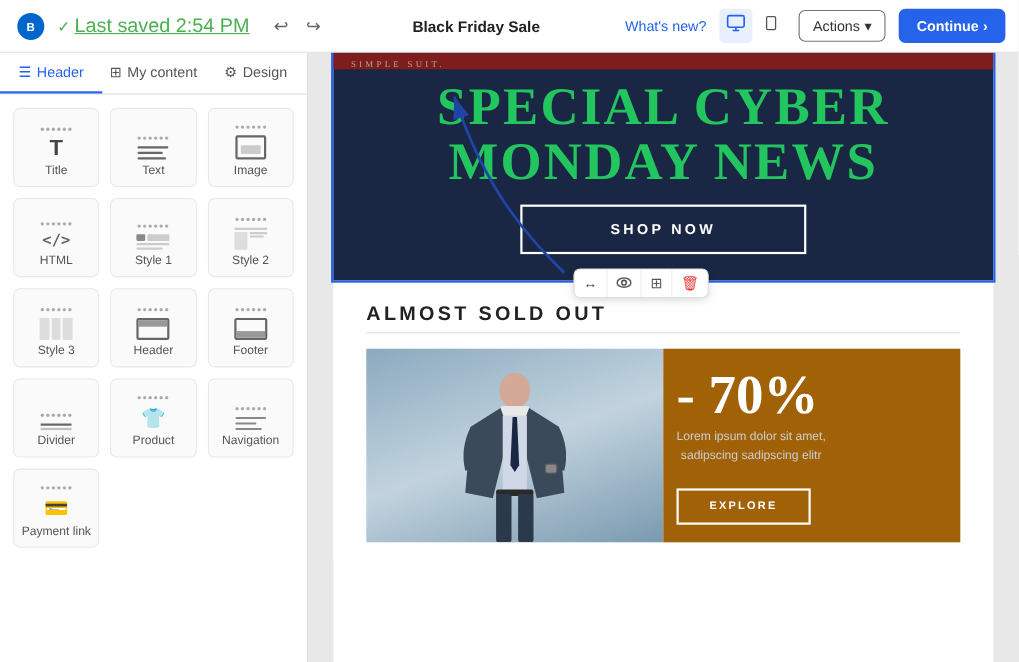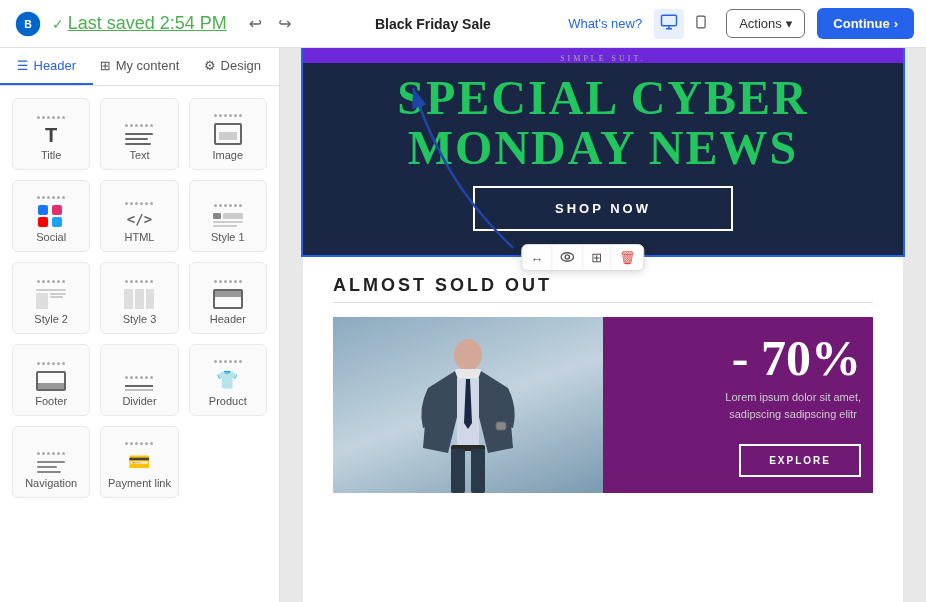--- a/index.html
+++ b/index.html
@@ -176,37 +176,20 @@
               <span></span>
               <span></span>
               <span></span>
               <span></span>
             </div>
           <div class="icon-image"></div>
           <span class="widget-label">Image</span>
         </div>
 
 
-        <div class="widget-item">
-          <div class="widget-dots">
-              <span></span>
-              <span></span>
-              <span></span>
-              <span></span>
-              <span></span>
-              <span></span>
-            </div>
-          <div class="icon-social">
-            <span style="background:#1877f2;border-radius:2px;width:10px;height:10px;display:block;"></span>
-            <span style="background:#e1306c;border-radius:2px;width:10px;height:10px;display:block;"></span>
-            <span style="background:#ff0000;border-radius:2px;width:10px;height:10px;display:block;"></span>
-            <span style="background:#1da1f2;border-radius:2px;width:10px;height:10px;display:block;"></span>
-          </div>
-          <span class="widget-label">Social</span>
-        </div>
 
         <div class="widget-item">
           <div class="widget-dots">
               <span></span>
               <span></span>
               <span></span>
               <span></span>
               <span></span>
               <span></span>
             </div>
@@ -365,21 +348,21 @@
       </div>
     </div>
   </div>
 
   <div class="canvas-area">
     <div class="email-canvas">
 
       <div style="position:relative;">
         <div style="background:#1a2744; outline: 2px solid #2563eb; outline-offset: 0; position:relative;">
 
-          <div style="background:#6d28d9; color:#aaa; font-size:8px; letter-spacing:3px; text-align:center; padding: 6px 16px 0; font-family: serif;">SIMPLE SUIT.</div>
+          <div style="background:#7f1d1d; color:#aaa; font-size:8px; letter-spacing:3px; text-align:left; padding: 6px 16px 0; font-family: serif;">SIMPLE SUIT.</div>
 
           <div style="padding: 10px 30px 0;">
             <div style="font-size: 48px; font-weight: 900; color: #22c55e; text-align: center; line-height: 1.05; letter-spacing: 2px; font-family: Georgia, serif; text-transform: uppercase;">
               <div>SPECIAL CYBER</div>
               <div>MONDAY NEWS</div>
             </div>
           </div>
 
 
           <div style="text-align:center; padding: 12px 30px 24px;">
@@ -437,21 +420,21 @@
               <rect x="58" y="116" width="14" height="44" rx="2" fill="#2a3a4a"></rect>
 
               <path d="M15 55 Q5 75 10 95 L25 90 Q22 72 35 60 Z" fill="#3a4a5a"></path>
 
               <path d="M95 55 Q105 75 100 95 L85 90 Q88 72 75 60 Z" fill="#3a4a5a"></path>
 
               <rect x="83" y="89" width="10" height="8" rx="2" fill="#888" stroke="#666" stroke-width="1"></rect>
             </svg>
           </div>
 
-          <div style="width:50%; background:#701a75; display:flex; flex-direction:column; align-items:flex-end; justify-content:center; padding: 16px 12px; gap:6px;">
+          <div style="width:50%; background:#a16207; display:flex; flex-direction:column; align-items:flex-start; justify-content:center; padding: 16px 12px; gap:6px;">
             <div style="font-size:50px; font-weight:900; color:#fff; line-height:1; font-family:Georgia,serif;">- 70%</div>
             <div style="font-size:11px; color:#ccc; text-align:center; line-height:1.6;">
               <div>Lorem ipsum dolor sit amet,</div>
               <div>sadipscing sadipscing elitr</div>
             </div>
             <button style="border:2px solid #fff; color:#fff; font-size:10px; font-weight:700; letter-spacing:2px; padding:9px 28px; text-transform:uppercase; cursor:pointer; background:none; margin-top:14px;">EXPLORE</button>
           </div>
         </div>
       </div>
 

